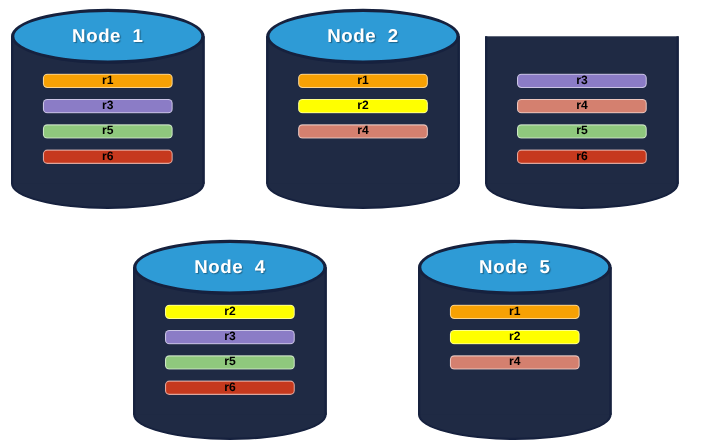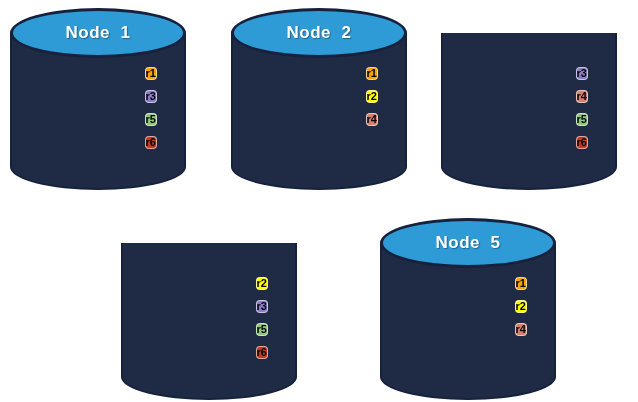--- a/index.html
+++ b/index.html
@@ -19,21 +19,21 @@
   }
   .stage {
     position: relative;
     width: 638px; height: 288px;
   }
   .cylinder {
     position: absolute;
     width: 176px; height: 182px;
   }
   .pos-1 { left: 10px;  top: 8px; }
-  .pos-2 { left: 231px; top: 8px; padding-left: 32px; }
+  .pos-2 { left: 242px; top: 8px; padding-left: 32px; }
   .pos-3 { left: 441px; top: 8px; }
   .pos-4 { left: 121px; top: 218px; }
   .pos-5 { left: 347px; top: 218px; margin-left: 33px; }
 
   .cyl-bottom {
     position: absolute;
     left: 0; right: 0; bottom: 0;
     height: 46px;
     background: var(--cyl-body);
     border: 2px solid var(--cyl-outline);
@@ -68,21 +68,20 @@
   }
   .bars {
     position: absolute;
     top: 59px;
     left: 50%;
     transform: translateX(-50%);
     width: 118px;
     display: flex;
     flex-direction: column;
     gap: 10px;
-    align-items: flex-end;
   }
   .bar {
     height: 13px;
     border-radius: 4px;
     border: 1px solid rgba(255,255,255,0.55);
     display: flex;
     align-items: center;
     justify-content: center;
     font-size: 11px;
     font-weight: bold;
@@ -125,20 +124,23 @@
     <div class="bars">
         <div class="bar" style="background: rgb(139, 124, 198);">r3</div>
         <div class="bar" style="background: rgb(212, 128, 111);">r4</div>
         <div class="bar" style="background: rgb(143, 200, 125);">r5</div>
         <div class="bar" style="background: rgb(198, 57, 30);">r6</div>
       </div>
   </div>
     <div class="cylinder pos-4">
     <div class="cyl-bottom"></div>
     <div class="cyl-body"></div>
+    <div class="cyl-top">
+      <span class="cyl-title">Node  4</span>
+    </div>
     <div class="bars">
         <div class="bar" style="background: rgb(255, 255, 0);">r2</div>
         <div class="bar" style="background: rgb(139, 124, 198);">r3</div>
         <div class="bar" style="background: rgb(143, 200, 125);">r5</div>
         <div class="bar" style="background: rgb(198, 57, 30);">r6</div>
       </div>
   </div>
     <div class="cylinder pos-5">
     <div class="cyl-bottom"></div>
     <div class="cyl-body"></div>

